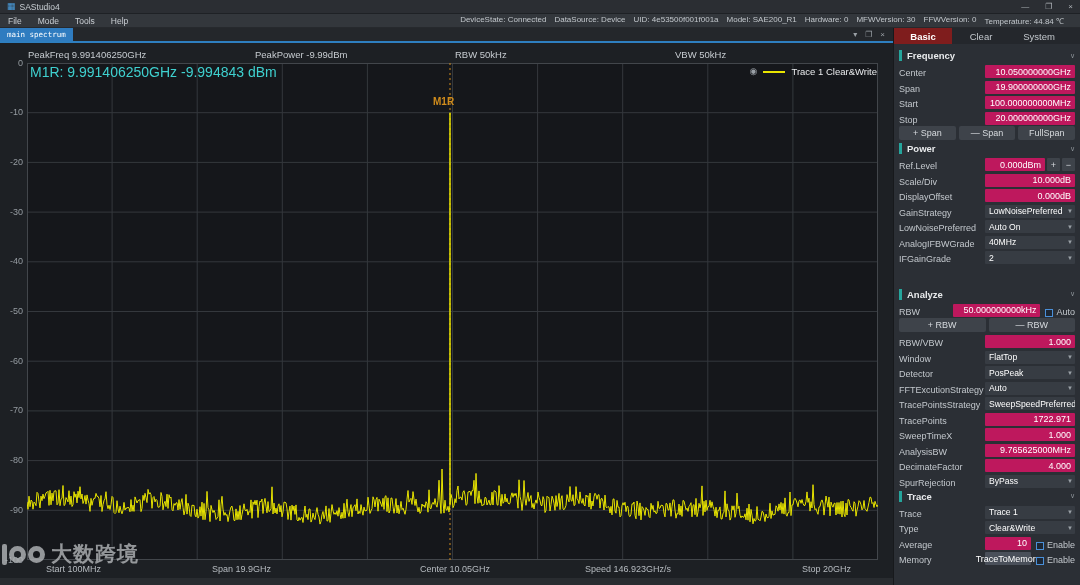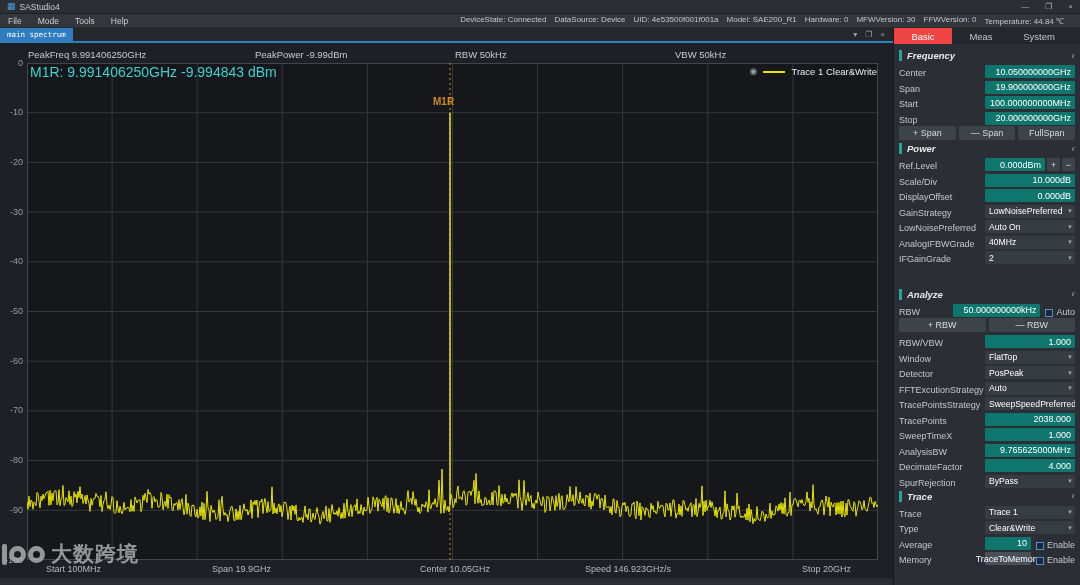--- a/index.html
+++ b/index.html
@@ -51,30 +51,30 @@
   .wm-c { width:17px; height:17px; border:5px solid #b3b6b9; border-radius:50%; margin-right:2px; }
   .wm-text { font-size:21px; font-weight:bold; color:#b3b6b9; margin-left:4px; letter-spacing:1px;
              font-family:"DejaVu Sans",sans-serif; }
 
   
   .panel { width:187px; background:#2b2f35; border-left:1px solid #17191c;
            display:flex; flex-direction:column; font-size:9px; }
   .panel-tabs { display:flex; height:16px; background:#24272c; }
   .ptab { width:58px; display:flex; align-items:center; justify-content:center;
           color:#c3c8cd; font-size:9.5px; }
-  .ptab.active { background:#ef4444; color:#fff; font-weight:normal; }
+  .ptab.active { background:#7f1d1d; color:#fff; font-weight:bold; }
   .sections { padding:3px 5px 0 5px; overflow:hidden; }
   .sec-h { display:flex; align-items:center; height:13px; margin:2px 0; font-weight:bold;
-           color:#e8eaec; font-size:9.5px;font-style:italic; }
+           color:#e8eaec; font-size:9.5px; }
   .accent { width:3px; height:11px; background:#25a59c; margin-right:5px; }
   .chev { margin-left:auto; color:#8a9096; font-weight:normal; font-size:7px; }
   .prow { display:flex; align-items:flex-end; height:14px; margin-bottom:1.5px; }
   .plbl { width:86px; color:#c3c8cd; white-space:nowrap; overflow:hidden; flex-shrink:0; }
   .plbl-sm { width:54px; }
-  .pval { flex:1; background:#0f766e; height:13px; display:flex; align-items:center;
+  .pval { flex:1; background:#be185d; height:13px; display:flex; align-items:center;
           justify-content:flex-end; padding:0 4px; color:#fff; border-radius:1px;
           white-space:nowrap; overflow:hidden; min-width:0; }
   .psel { flex:1; background:#373c43; height:13px; display:flex; align-items:center;
           padding:0 2px 0 4px; color:#fff; border-radius:1px; font-size:8.6px;
           white-space:nowrap; overflow:hidden; min-width:0; }
   .caret { margin-left:auto; color:#9aa0a6; font-size:6px; padding-left:2px; }
   .pbtnrow { display:flex; gap:3px; margin:1px 0 2px 0; height:14px; }
   .pbtn { flex:1; background:#3e434a; color:#d6dade; display:flex; align-items:center;
           justify-content:center; border-radius:2px; }
   .sq { width:13px; height:13px; background:#3e434a; color:#d6dade; display:flex; flex-shrink:0;
@@ -200,21 +200,21 @@
         <div class="ylabel" style="top: 362.4px;">-70</div>
         <div class="ylabel" style="top: 412.1px;">-80</div>
         <div class="ylabel" style="top: 461.8px;">-90</div>
         <div class="ylabel" style="top: 511.5px;">-100</div>
       </div>
   </div>
 
   <div class="panel">
     <div class="panel-tabs">
       <div class="ptab active">Basic</div>
-      <div class="ptab">Meas</div>
+      <div class="ptab">Clear</div>
       <div class="ptab">System</div>
     </div>
 
     <div class="sections">
 
       <div class="sec-h">
         <span class="accent"></span>
         <span>Frequency</span>
         <span class="chev">∨</span>
       </div>
@@ -332,21 +332,21 @@
       </div>
       <div class="prow">
         <span class="plbl">TracePointsStrategy</span>
         <div class="psel">
           <span>SweepSpeedPreferred</span>
 
         </div>
       </div>
       <div class="prow">
         <span class="plbl">TracePoints</span>
-        <div class="pval">2038.000</div>
+        <div class="pval">1722.971</div>
       </div>
       <div class="prow">
         <span class="plbl">SweepTimeX</span>
         <div class="pval">1.000</div>
       </div>
       <div class="prow">
         <span class="plbl">AnalysisBW</span>
         <div class="pval">9.765625000MHz</div>
       </div>
       <div class="prow">

